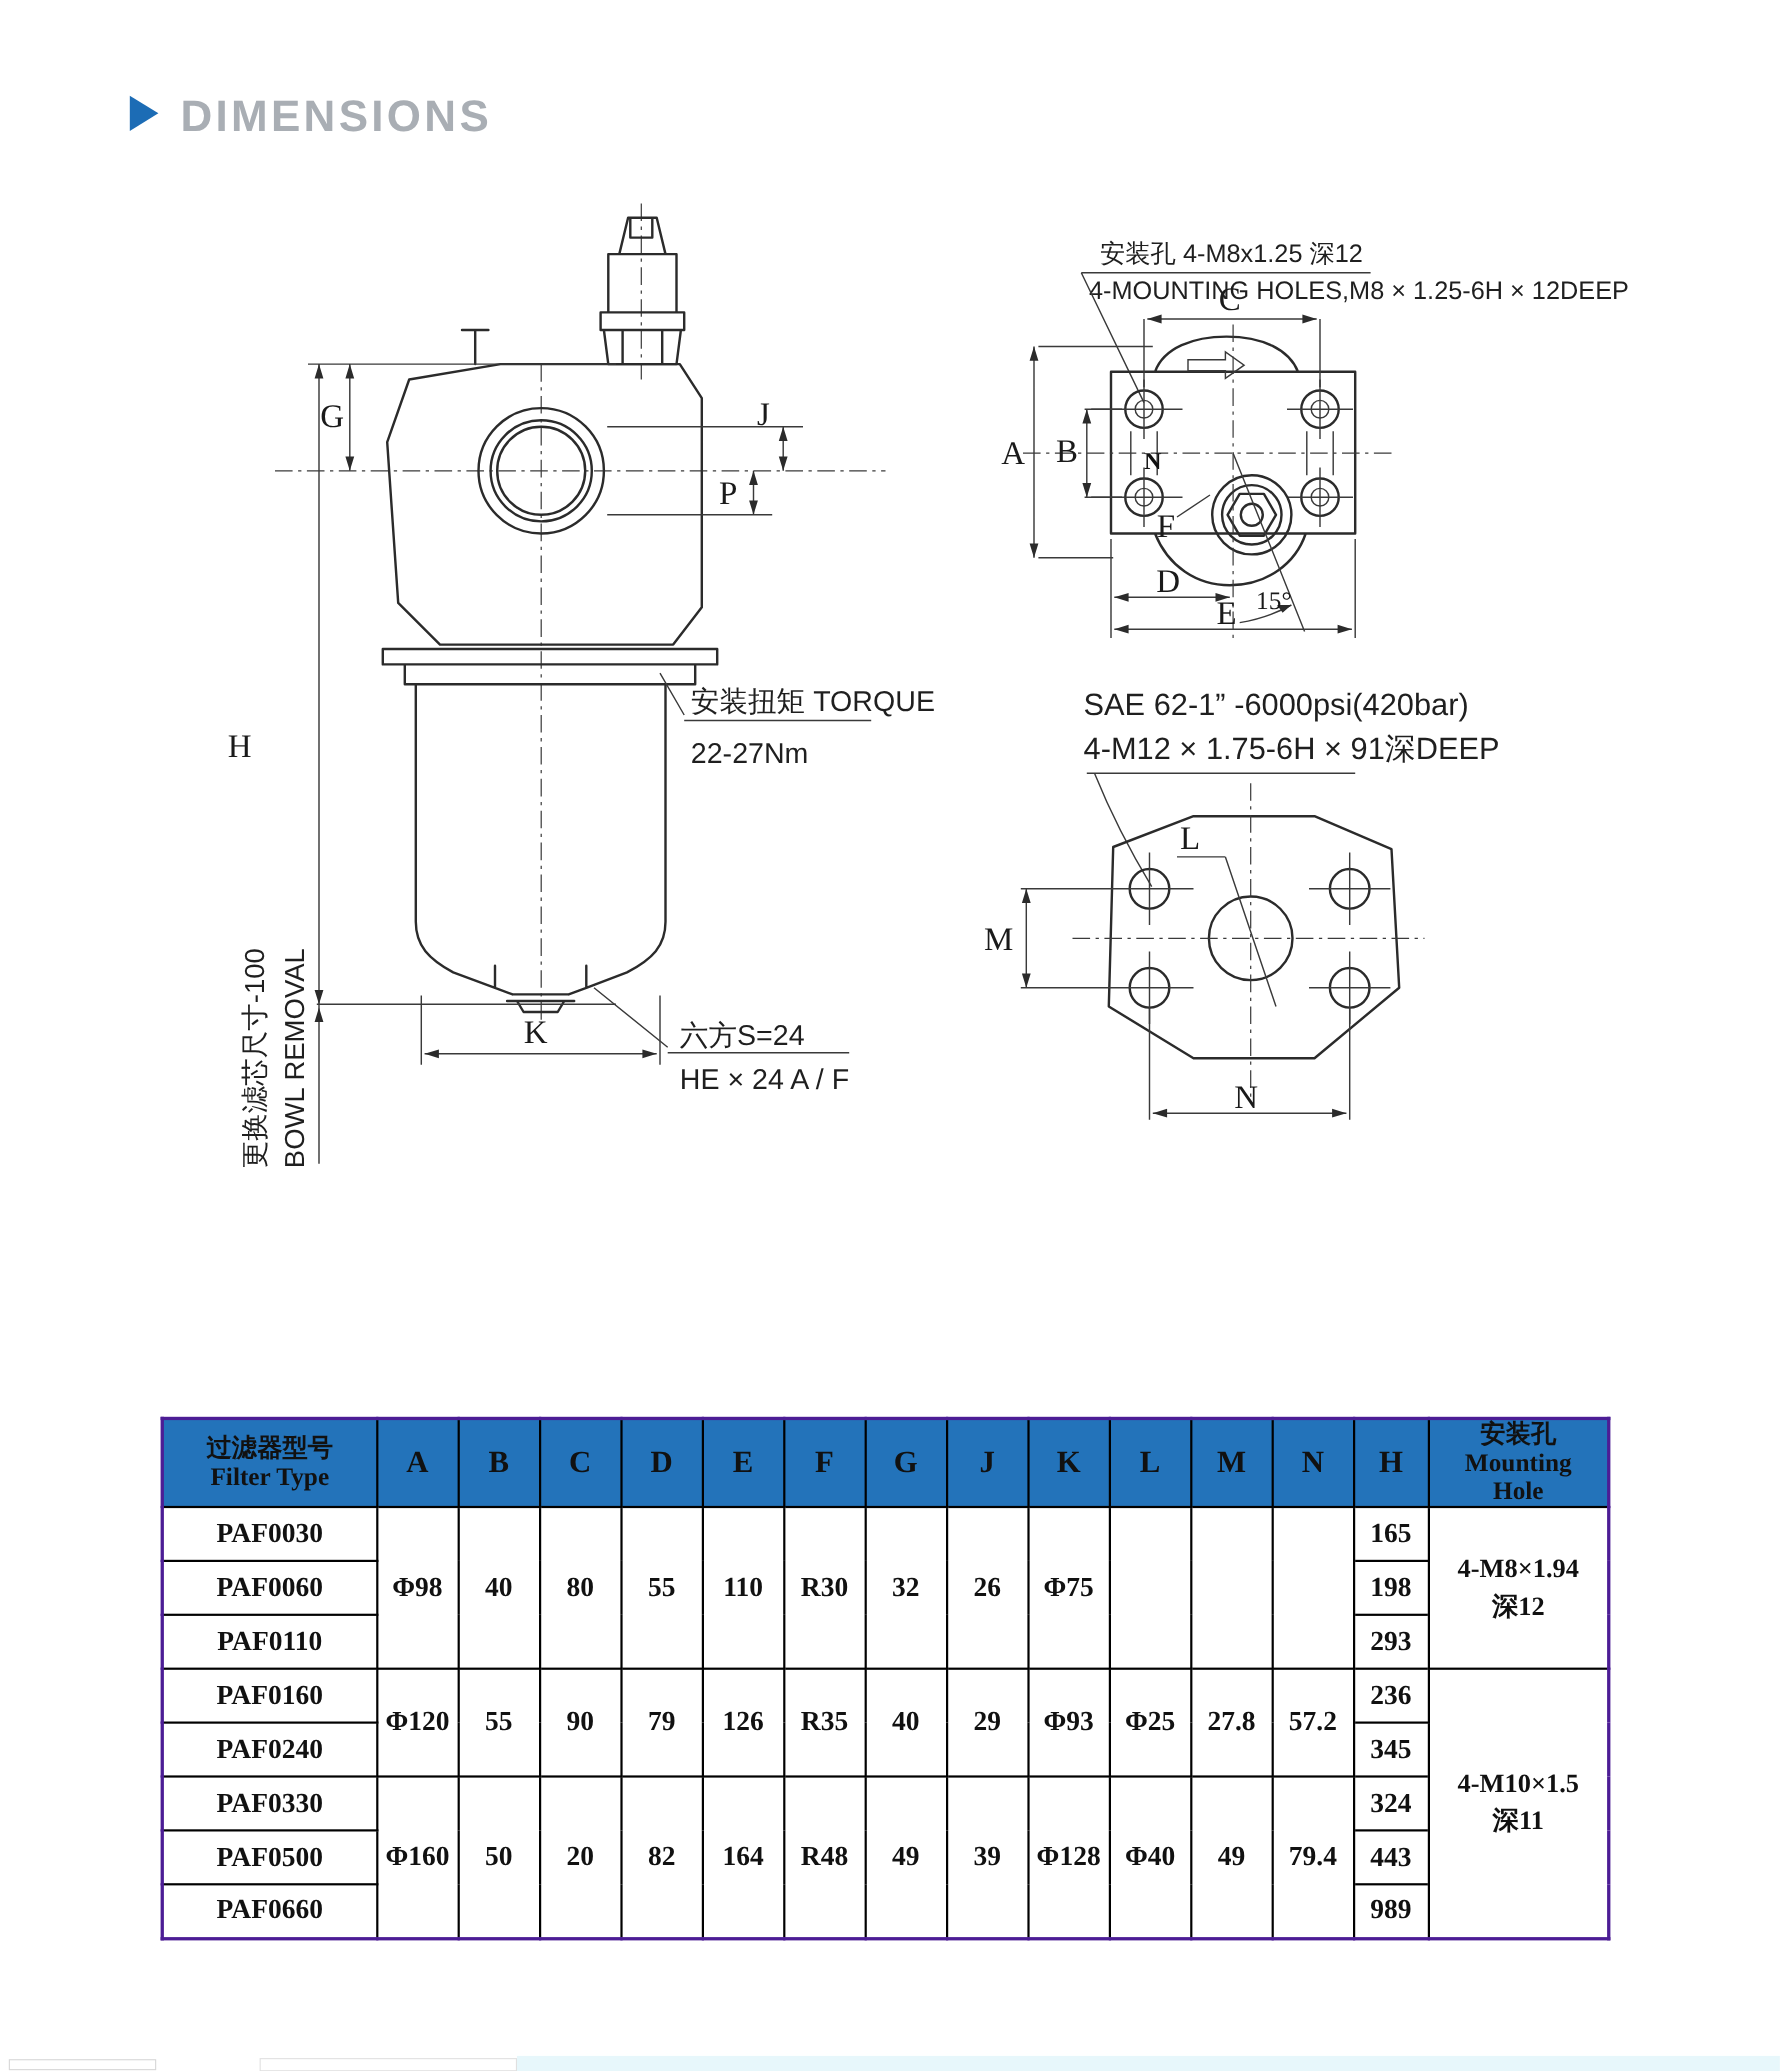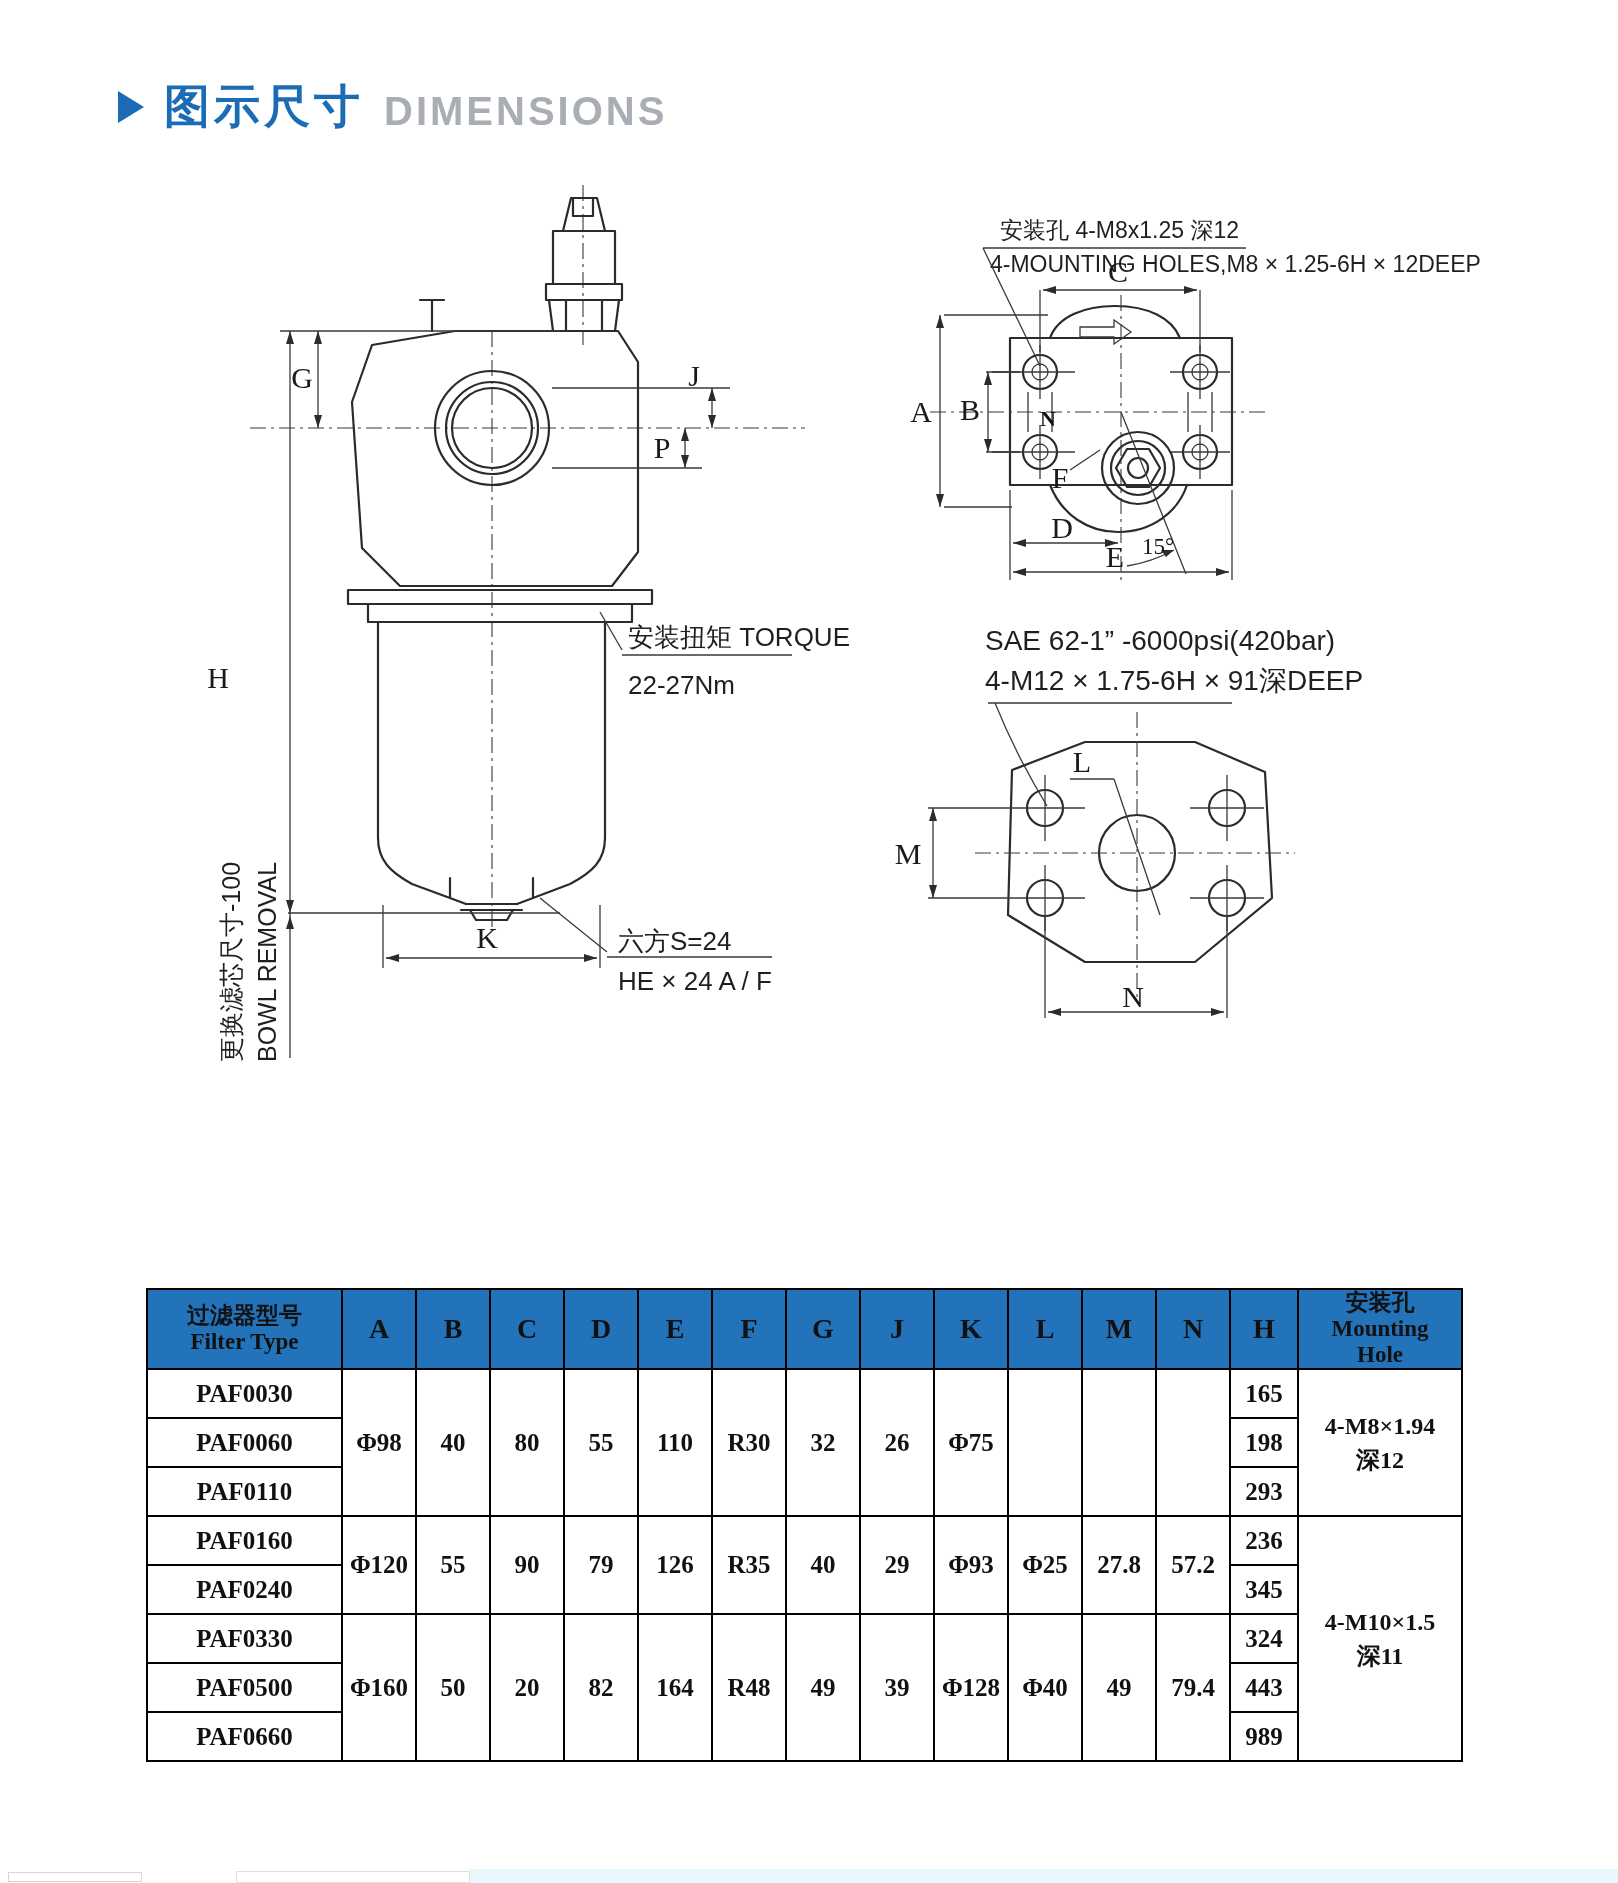--- a/index.html
+++ b/index.html
@@ -22,39 +22,38 @@
   .ann{font-family:"Liberation Sans",sans-serif;font-size:26px;fill:#1f1f1f;}
   .ann-sm{font-family:"Liberation Sans",sans-serif;font-size:23px;fill:#1f1f1f;}
   .ann-lg{font-family:"Liberation Sans",sans-serif;font-size:28px;fill:#1f1f1f;}
   .vert{font-family:"Liberation Sans",sans-serif;font-size:25px;fill:#1f1f1f;}
   .nmark{font-family:"Liberation Serif",serif;font-size:22px;font-weight:bold;fill:#111;}
   
   table.spec{position:absolute;left:146px;top:1288px;width:1315px;border-collapse:collapse;
              table-layout:fixed;font-family:"Liberation Serif",serif;}
   table.spec td,table.spec th{border:2px solid #000;text-align:center;vertical-align:middle;
              padding:0;font-weight:bold;color:#111;}
-  table.spec{border:1px solid #4c1d95;}
+  table.spec{border:3px solid #4c1d95;}
   table.spec thead tr{height:80px;}
   table.spec tbody tr{height:49px;}
   th.hd{background:#2373ba;color:#ffffff;}
   .hd-letter{font-size:28px;}
   .hd-two{font-size:23px;line-height:26px;}
   .cell{font-size:25px;}
   .mount-cell{font-size:24px;line-height:34px;}
   
   .footer-bar{position:absolute;left:470px;right:0;bottom:0;height:14px;background:#e7f7fb;}
   .footer-box1{position:absolute;left:8px;bottom:1px;width:132px;height:8px;border:1px solid #d6d6d6;}
   .footer-box2{position:absolute;left:236px;bottom:0;width:232px;height:10px;border:1px solid #e0e0e0;}
 </style>
 </head>
 <body>
 
 <div class="page-header">
   <div class="tri"></div>
-  <div class="title-zh">图示尺寸</div>
   <div class="title-en">DIMENSIONS</div>
 </div>
 
 <svg width="1618" height="1180" viewBox="0 0 1618 1180">
 
   <g>
 
     <path class="cl" d="M583,185 V345 M492,331 V928 M250,428 H805"></path>
 
     <path class="outline" d="M563,231 L571,198 L597,198 L605,231 Z M573,198 V216 H593 V198

